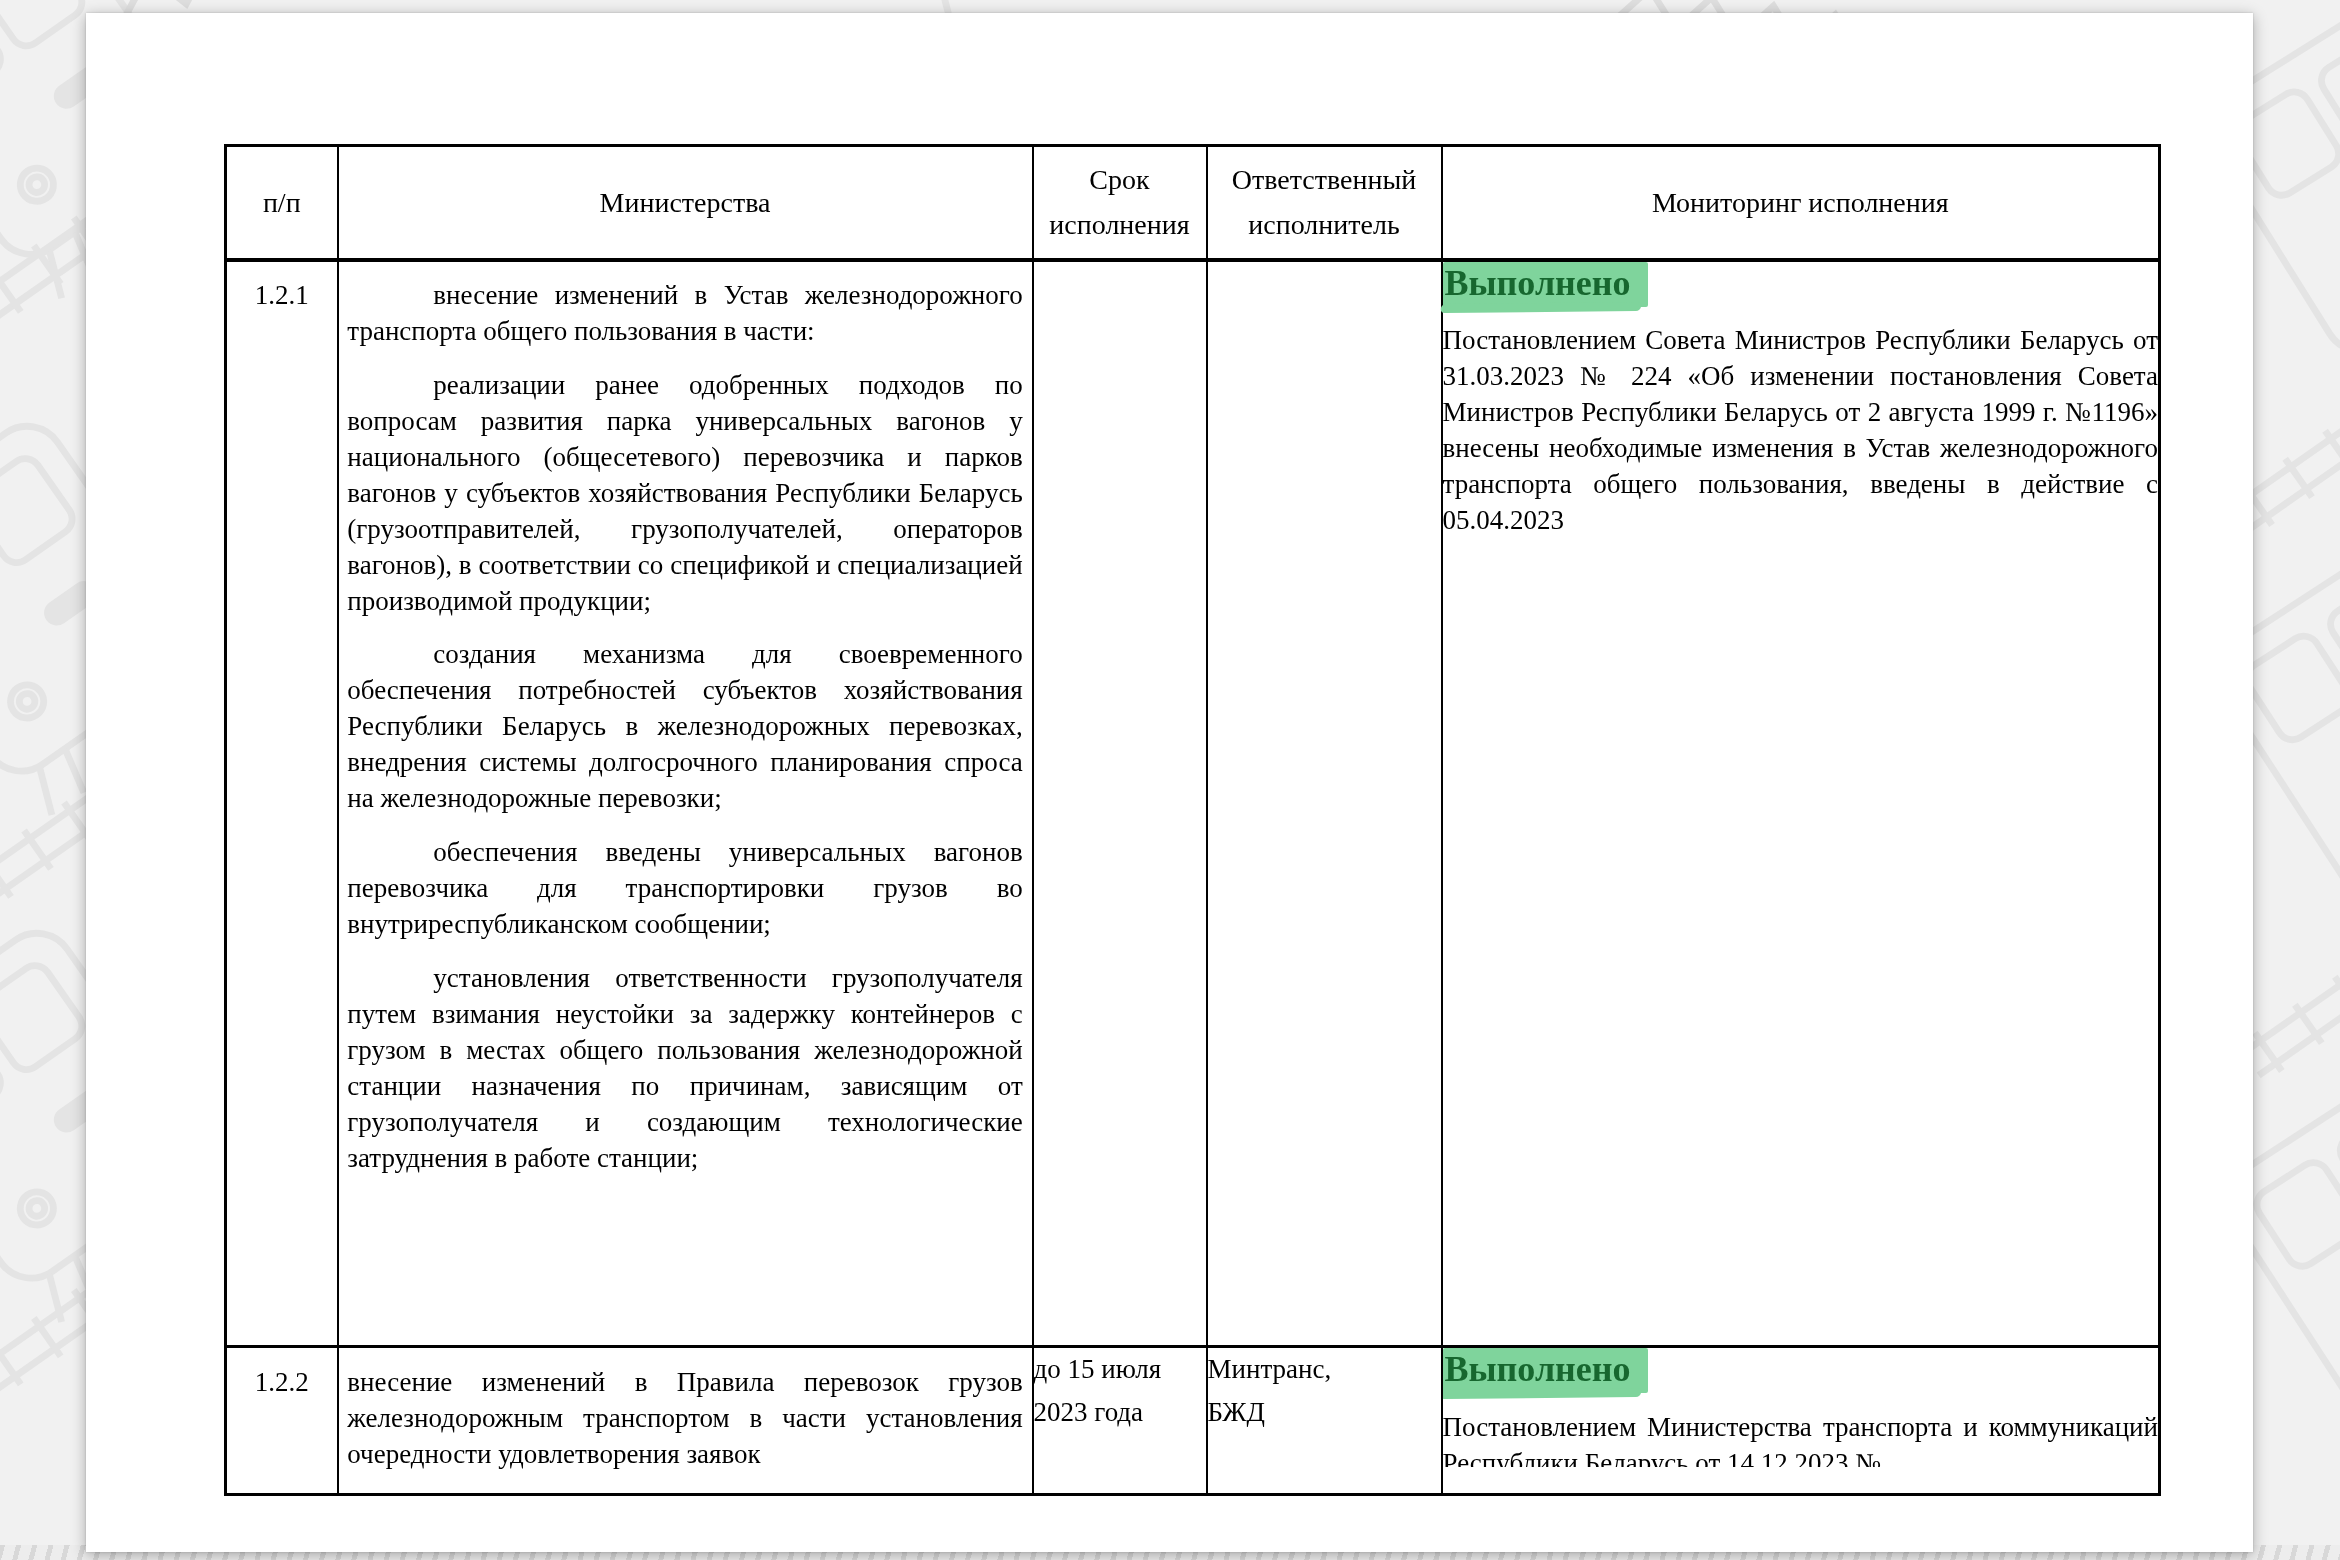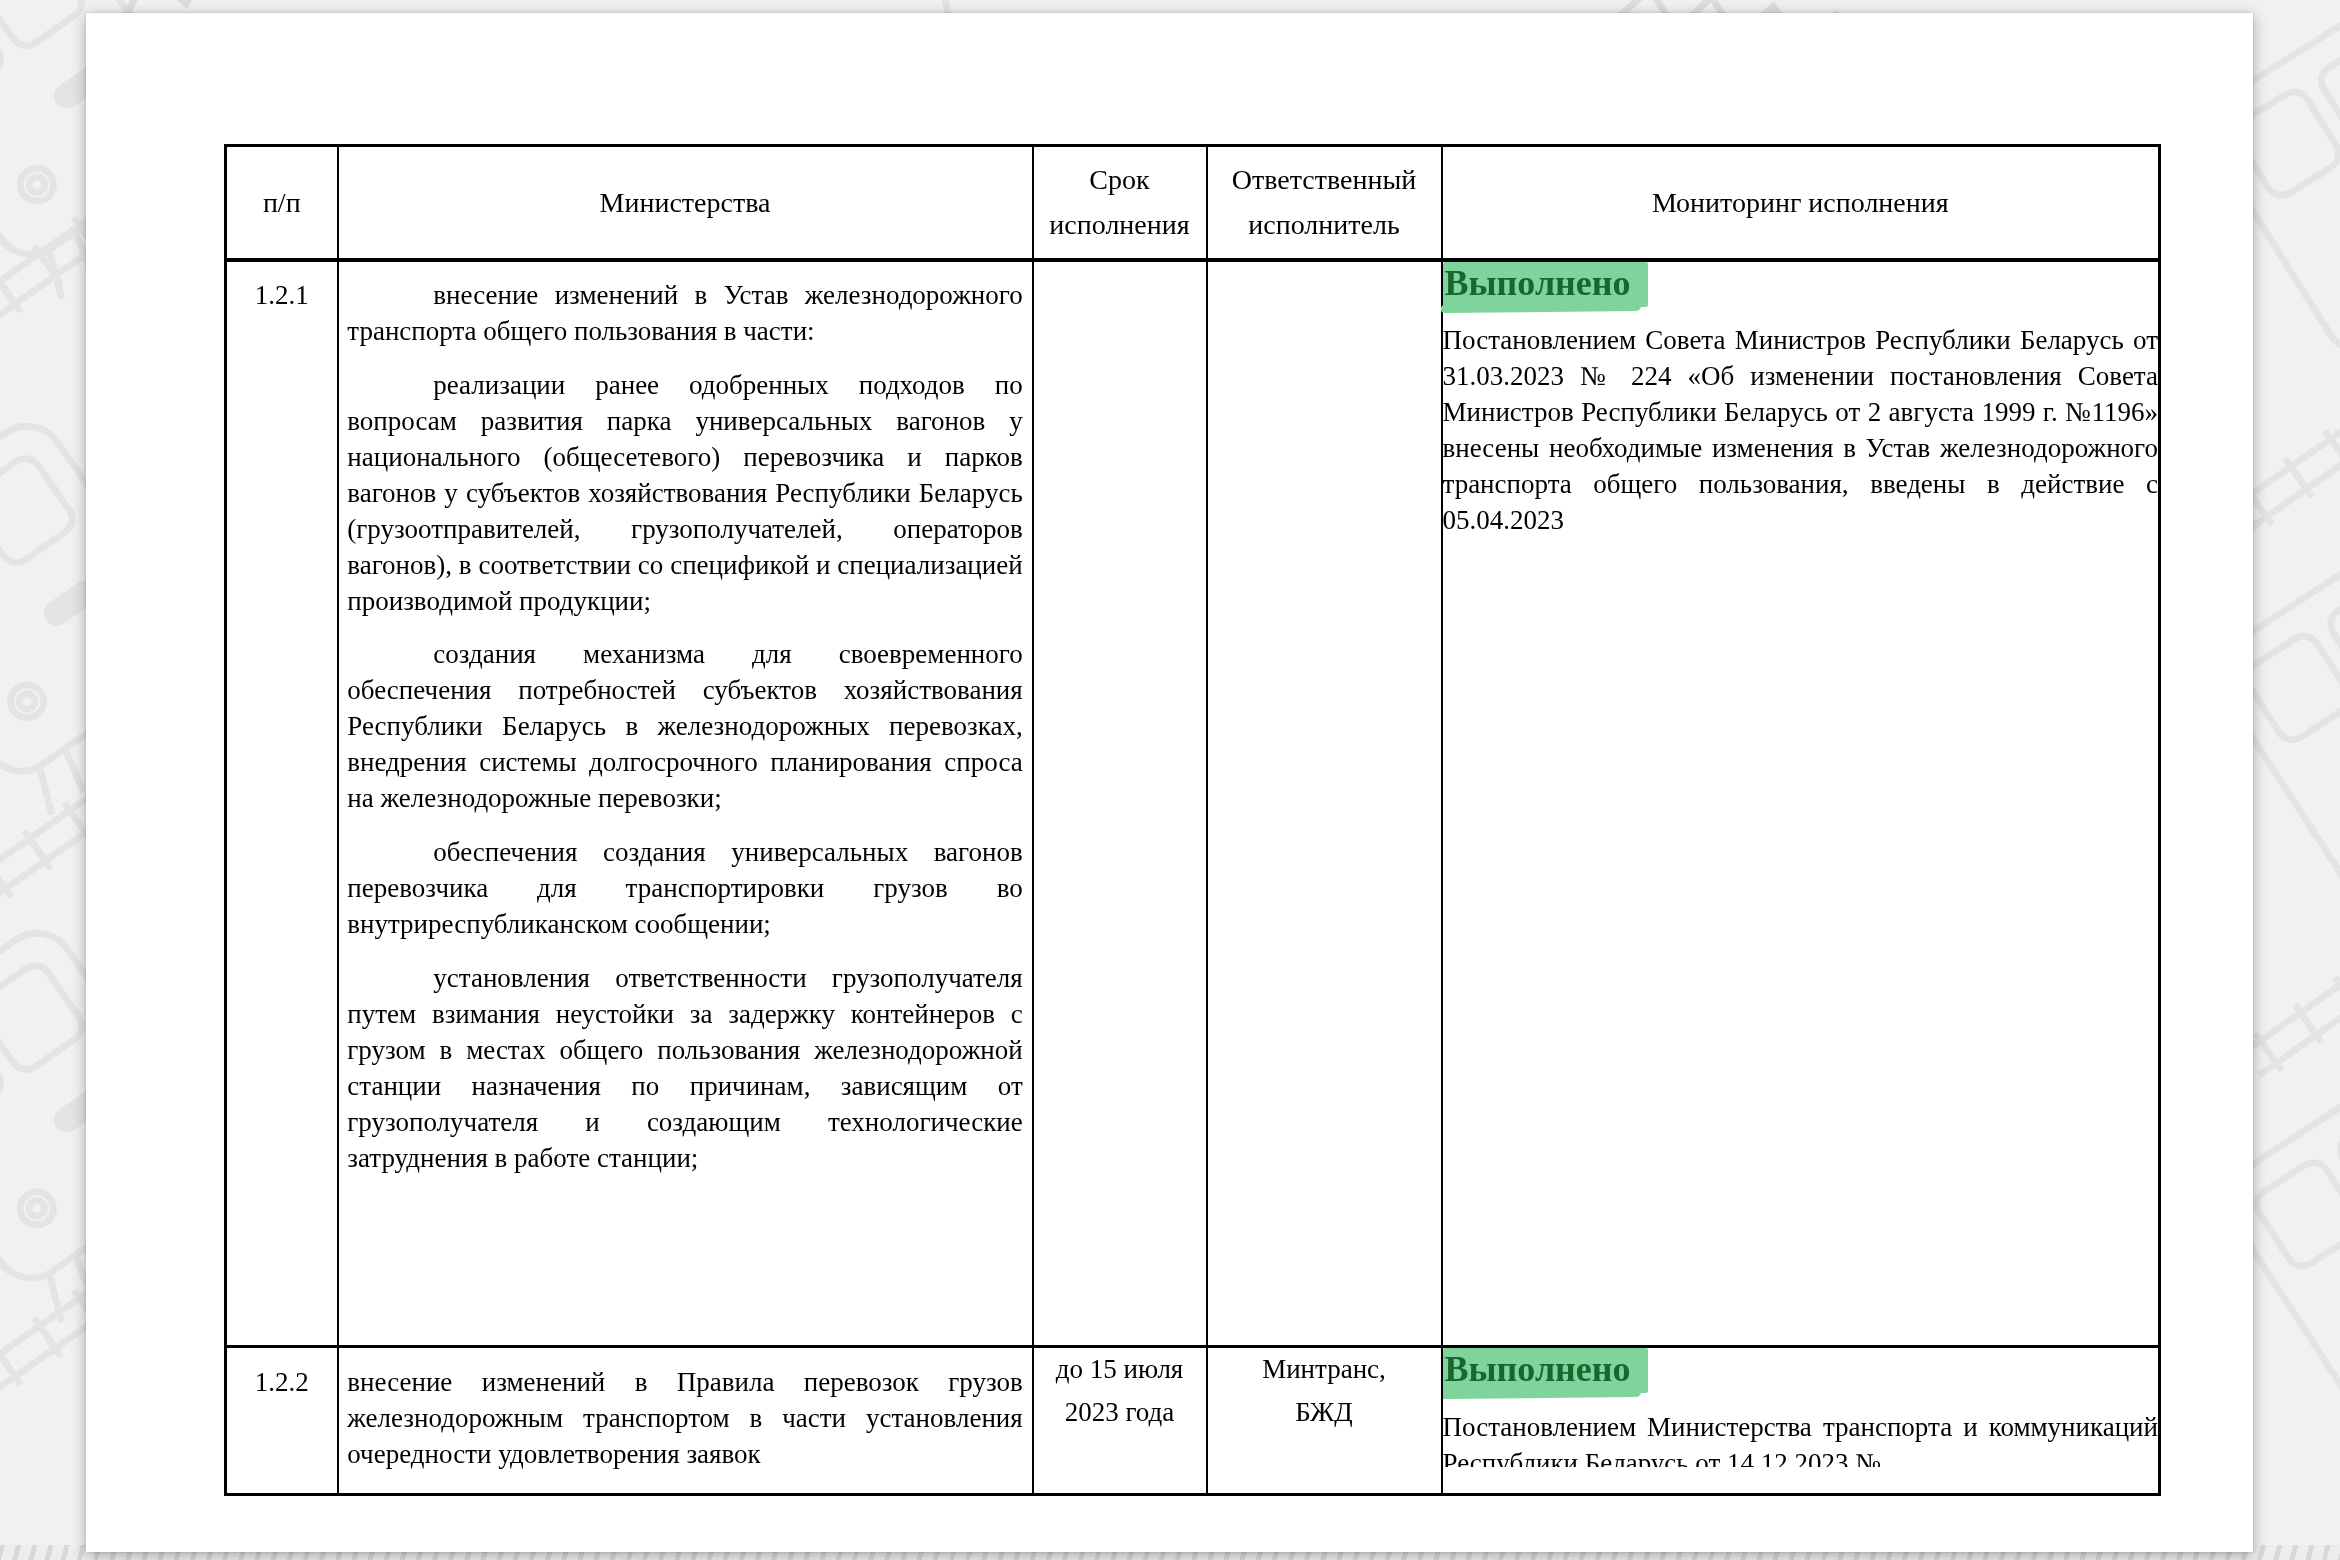--- a/index.html
+++ b/index.html
@@ -41,21 +41,21 @@
     font-weight:normal;font-size:28px;line-height:45px;text-align:center;
     height:111px;
   }
   table.exec tr.r1 td{border-bottom:3.9px solid #000;}
   .pad{padding:15.6px 8.8px 9.8px 8.8px;}
   .num-cell{text-align:center;}
   .name-cell{text-align:justify;}
   .name-cell p{margin:0 0 17.6px 0;}
   .name-cell p.indent{text-indent:86px;}
   .name-cell p:last-child{margin-bottom:0;}
-  .center-cell{text-align:center;line-height:43px;padding-top:11.7px;}
+  .center-cell{line-height:43px;padding-top:11.7px;}
   .mon-cell{text-align:justify;padding:11.7px 5.9px 9.8px 6.8px;}
   .mon-cell p{margin:15.6px 0 0 0;}
   .clip2{height:119px;overflow:hidden;}
   .status{
     position:relative;display:inline-block;
     font-weight:bold;color:#17672f;font-size:36px;line-height:39px;
     background:#7fd49c;padding:2px 17.6px 3.9px 2px;border-radius:2px;
   }
   .status::after{
     content:"";position:absolute;left:-2px;right:7.8px;bottom:-4.9px;height:8.8px;
@@ -133,21 +133,21 @@
     <tbody>
       <tr class="r1" style="height:1087px">
         <td class="num-cell">
           <div class="pad">1.2.1</div>
         </td>
         <td class="name-cell">
           <div class="pad">
             <p class="indent">внесение изменений в Устав железнодорожного транспорта общего пользования в части:</p>
             <p class="indent">реализации ранее одобренных подходов по вопросам развития парка универсальных вагонов у национального (общесетевого) перевозчика и парков вагонов у субъектов хозяйствования Республики Беларусь (грузоотправителей, грузополучателей, операторов вагонов), в соответствии со спецификой и специализацией производимой продукции;</p>
             <p class="indent">создания механизма для своевременного обеспечения потребностей субъектов хозяйствования Республики Беларусь в железнодорожных перевозках, внедрения системы долгосрочного планирования спроса на железнодорожные перевозки;</p>
-            <p class="indent">обеспечения создания универсальных вагонов перевозчика для транспортировки грузов во внутриреспубликанском сообщении;</p>
+            <p class="indent">обеспечения введены универсальных вагонов перевозчика для транспортировки грузов во внутриреспубликанском сообщении;</p>
             <p class="indent">установления ответственности грузополучателя путем взимания неустойки за задержку контейнеров с грузом в местах общего пользования железнодорожной станции назначения по причинам, зависящим от грузополучателя и создающим технологические затруднения в работе станции;</p>
           </div>
         </td>
         <td class="center-cell">
           <div></div>
         </td>
         <td class="center-cell">
           <div></div>
         </td>
         <td class="mon-cell">

